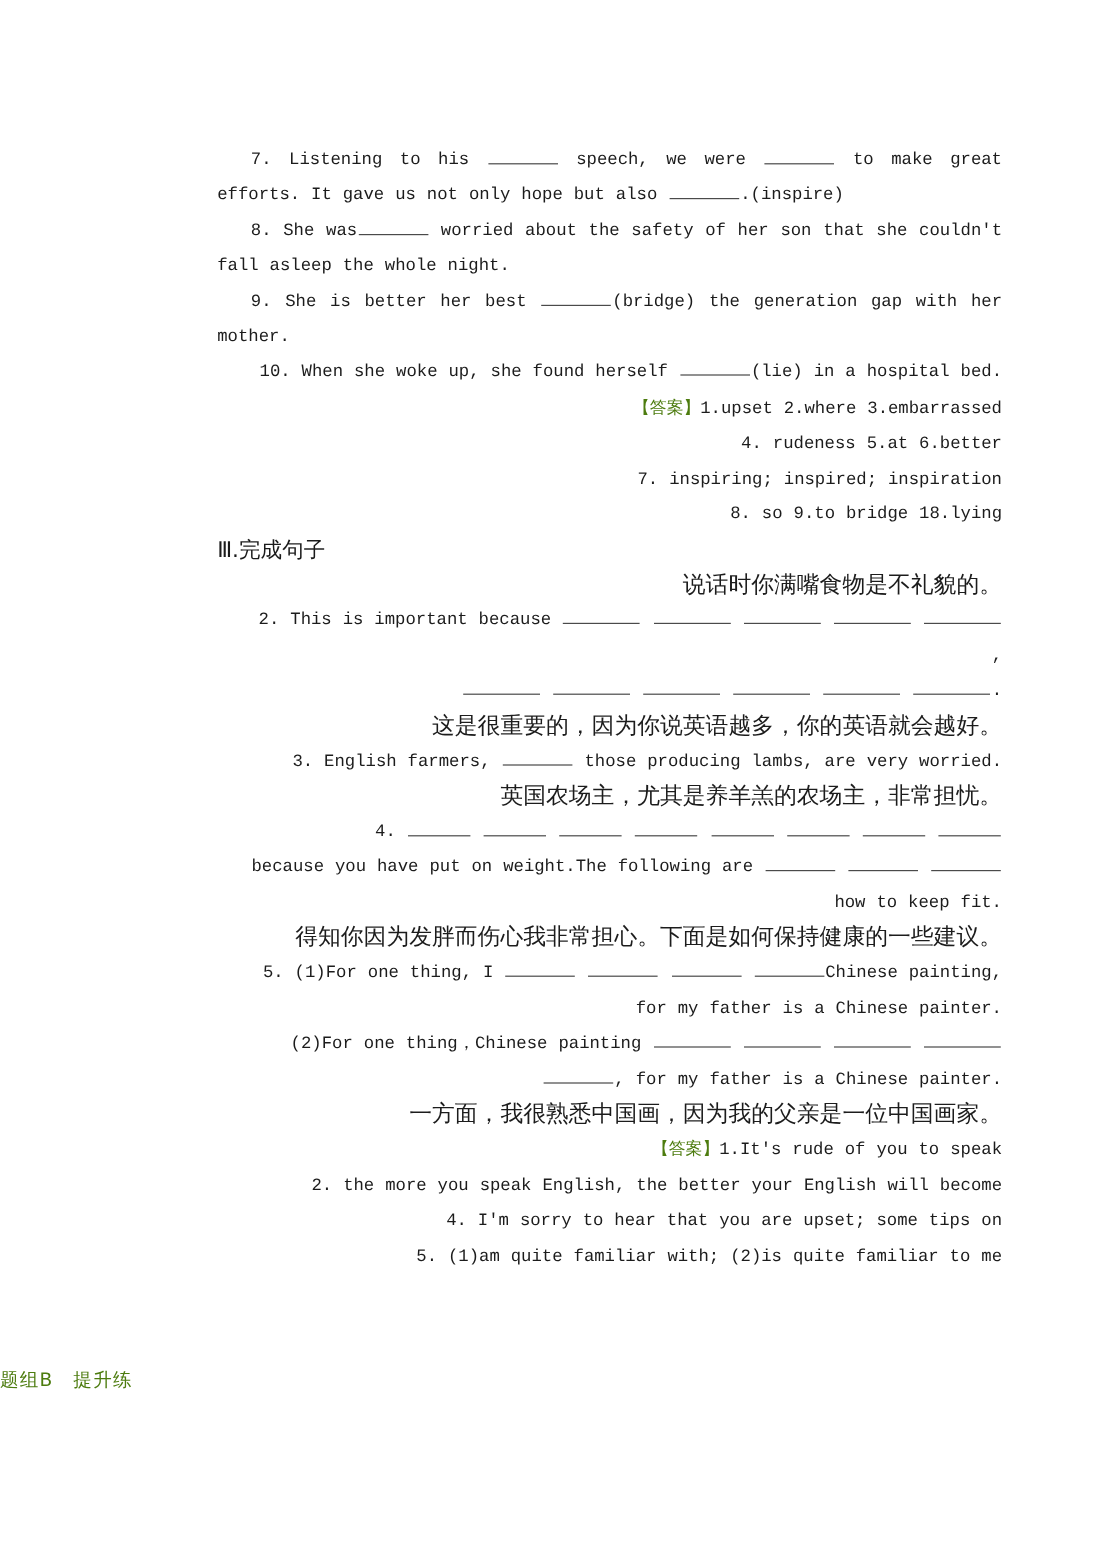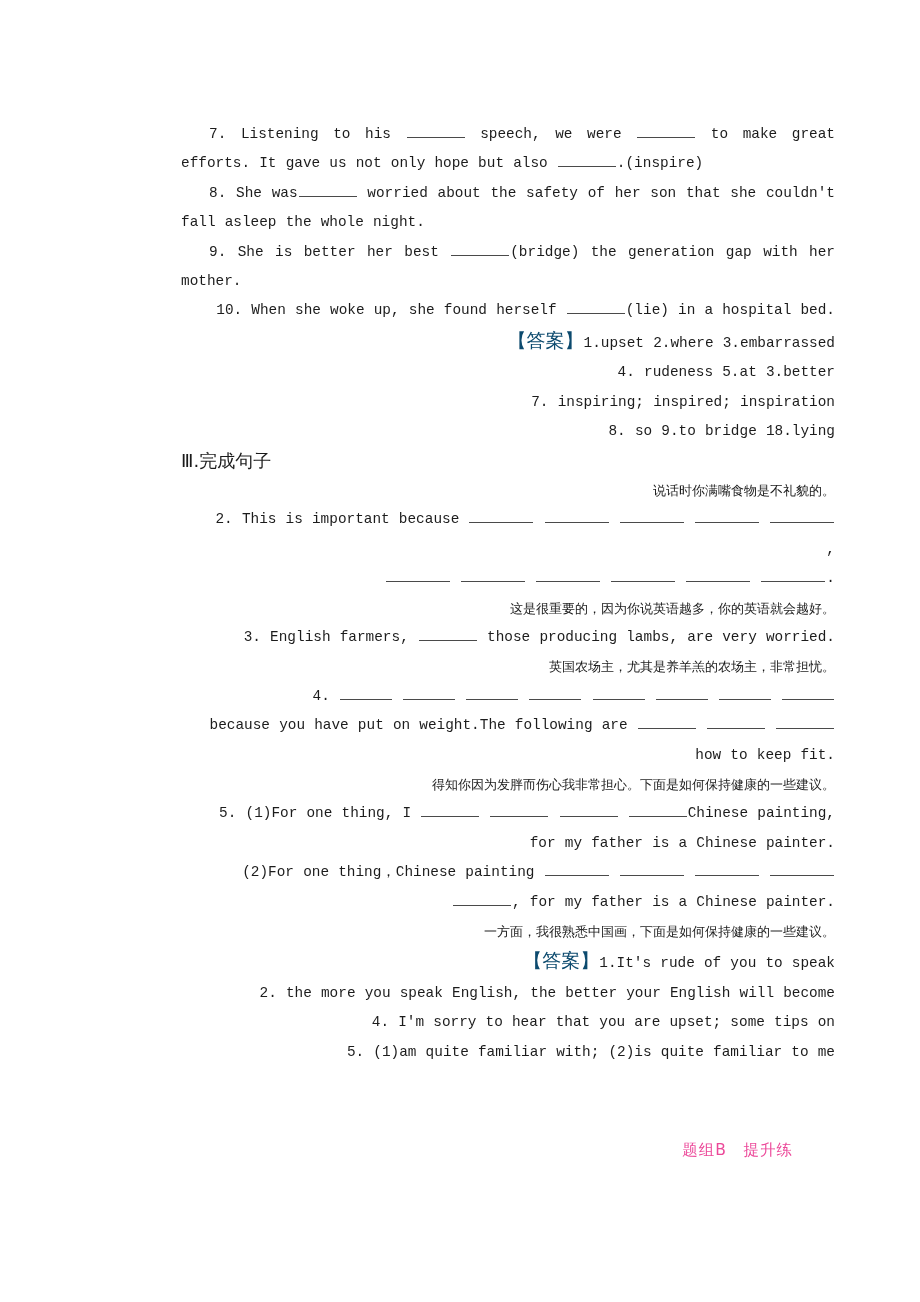--- a/index.html
+++ b/index.html
@@ -39,28 +39,28 @@
     text-justify: inter-word;
     margin: 0;
     letter-spacing: 0px;
     word-spacing: 0.5px;
     color: #1c1c1c;
   }
   .para.indent { text-indent: 28px; }
   .para.last-line-left { text-align: right; }
 
   .cn {
-    font-family: Liberation Serif, serif;
-    font-size: 13px;
+    font-family: Liberation Mono, monospace;
+    font-size: 19px;
   }
 
   .ans-label {
-    color: #0c4a6e;
+    color: #4d7c0f;
     font-family: "DejaVu Sans", "Liberation Sans", sans-serif;
-    font-size: 19px;
+    font-size: 14px;
     font-weight: normal;
   }
 
   
   .blank {
     display: inline-block;
     border-bottom: 1px solid #4a4a4a;
     height: 0.92em;
     vertical-align: baseline;
     margin: 0 1px;
@@ -75,24 +75,24 @@
     line-height: 29.4px;
     margin: 0;
     text-indent: 0;
   }
 
   .bottom-heading {
     position: absolute;
     left: 0;
     top: 1140px;
     width: 793px;
-    text-align: right;
+    text-align: left;
     font-family: "DejaVu Sans", "Liberation Sans", sans-serif;
     font-size: 15.5px;
-    color: #ec4899;
+    color: #4d7c0f;
     letter-spacing: 1px;
   }
 
   .sp { display: inline-block; width: 12px; }
 </style>
 </head>
 <body>
 
 <div class="page">
 
@@ -100,42 +100,42 @@
 
     <p class="para indent"><span>7.</span> <span>Listening to his</span> <span class="blank w1"></span> <span>speech, we were</span> <span class="blank w1"></span> <span>to make great efforts. It gave us not only hope but also</span> <span class="blank w1"></span><span>.(inspire)</span></p>
 
     <p class="para indent"><span>8.</span> <span>She was</span><span class="blank w1"></span> <span>worried about the safety of her son that she couldn't fall asleep the whole night.</span></p>
 
     <p class="para indent"><span>9.</span> <span>She is better her best</span> <span class="blank w1"></span><span>(bridge) the generation gap with her mother.</span></p>
 
     <p class="para indent last-line-left"><span>10.</span> <span>When she woke up, she found herself</span> <span class="blank w1"></span><span>(lie) in a hospital bed.</span></p>
 
     <p class="para indent last-line-left"><span class="ans-label">【答案】</span><span>1.upset   2.where   3.embarrassed</span></p>
-    <p class="para indent last-line-left">4. rudeness  5.at  3.better</p>
+    <p class="para indent last-line-left">4. rudeness  5.at  6.better</p>
     <p class="para indent last-line-left">7. inspiring; inspired; inspiration</p>
     <p class="para indent last-line-left">8. so  9.to bridge  18.lying</p>
 
     <p class="section-title">Ⅲ.完成句子</p>
 
     <p class="para indent last-line-left cn">说话时你满嘴食物是不礼貌的。</p>
 
     <p class="para indent last-line-left"><span>2.</span> <span>This is important because</span> <span class="blank w2"></span> <span class="blank w2"></span> <span class="blank w2"></span> <span class="blank w2"></span> <span class="blank w2"></span><span>,</span><br><span class="blank w2"></span> <span class="blank w2"></span> <span class="blank w2"></span> <span class="blank w2"></span> <span class="blank w2"></span> <span class="blank w2"></span><span>.</span></p>
     <p class="para indent last-line-left cn">这是很重要的，因为你说英语越多，你的英语就会越好。</p>
 
     <p class="para indent last-line-left"><span>3.</span> <span>English farmers,</span> <span class="blank w1"></span> <span>those producing lambs, are very worried.</span></p>
     <p class="para indent last-line-left cn">英国农场主，尤其是养羊羔的农场主，非常担忧。</p>
 
     <p class="para indent last-line-left"><span>4.</span> <span class="blank w4"></span> <span class="blank w4"></span> <span class="blank w4"></span> <span class="blank w4"></span> <span class="blank w4"></span> <span class="blank w4"></span> <span class="blank w4"></span> <span class="blank w4"></span><br><span>because you have put on weight.The following are</span> <span class="blank w1"></span> <span class="blank w1"></span> <span class="blank w1"></span> <span>how to keep fit.</span></p>
     <p class="para indent last-line-left cn">得知你因为发胖而伤心我非常担心。下面是如何保持健康的一些建议。</p>
 
     <p class="para indent last-line-left"><span>5.</span> <span>(1)</span><span>For one thing, I</span> <span class="blank w1"></span> <span class="blank w1"></span> <span class="blank w1"></span> <span class="blank w1"></span><span>Chinese painting, for my father is a Chinese painter.</span></p>
 
     <p class="para indent last-line-left"><span>(2)</span><span>For one thing，Chinese painting</span> <span class="blank w2"></span> <span class="blank w2"></span> <span class="blank w2"></span> <span class="blank w2"></span><br><span class="blank w1"></span><span>, for my father is a Chinese painter.</span></p>
 
-    <p class="para indent last-line-left cn">一方面，我很熟悉中国画，下面是如何保持健康的一些建议。</p>
+    <p class="para indent last-line-left cn">一方面，我很熟悉中国画，因为我的父亲是一位中国画家。</p>
 
     <p class="para indent last-line-left"><span class="ans-label">【答案】</span><span>1.It's rude of you to speak</span></p>
     <p class="para indent last-line-left">2. the more you speak English, the better your English will become</p>
     <p class="para indent last-line-left">4. I'm sorry to hear that you are upset; some tips on</p>
     <p class="para indent last-line-left">5. (1)am quite familiar with; (2)is quite familiar to me</p>
 
   </div>
 
   <div class="bottom-heading">题组B　提升练</div>
 

